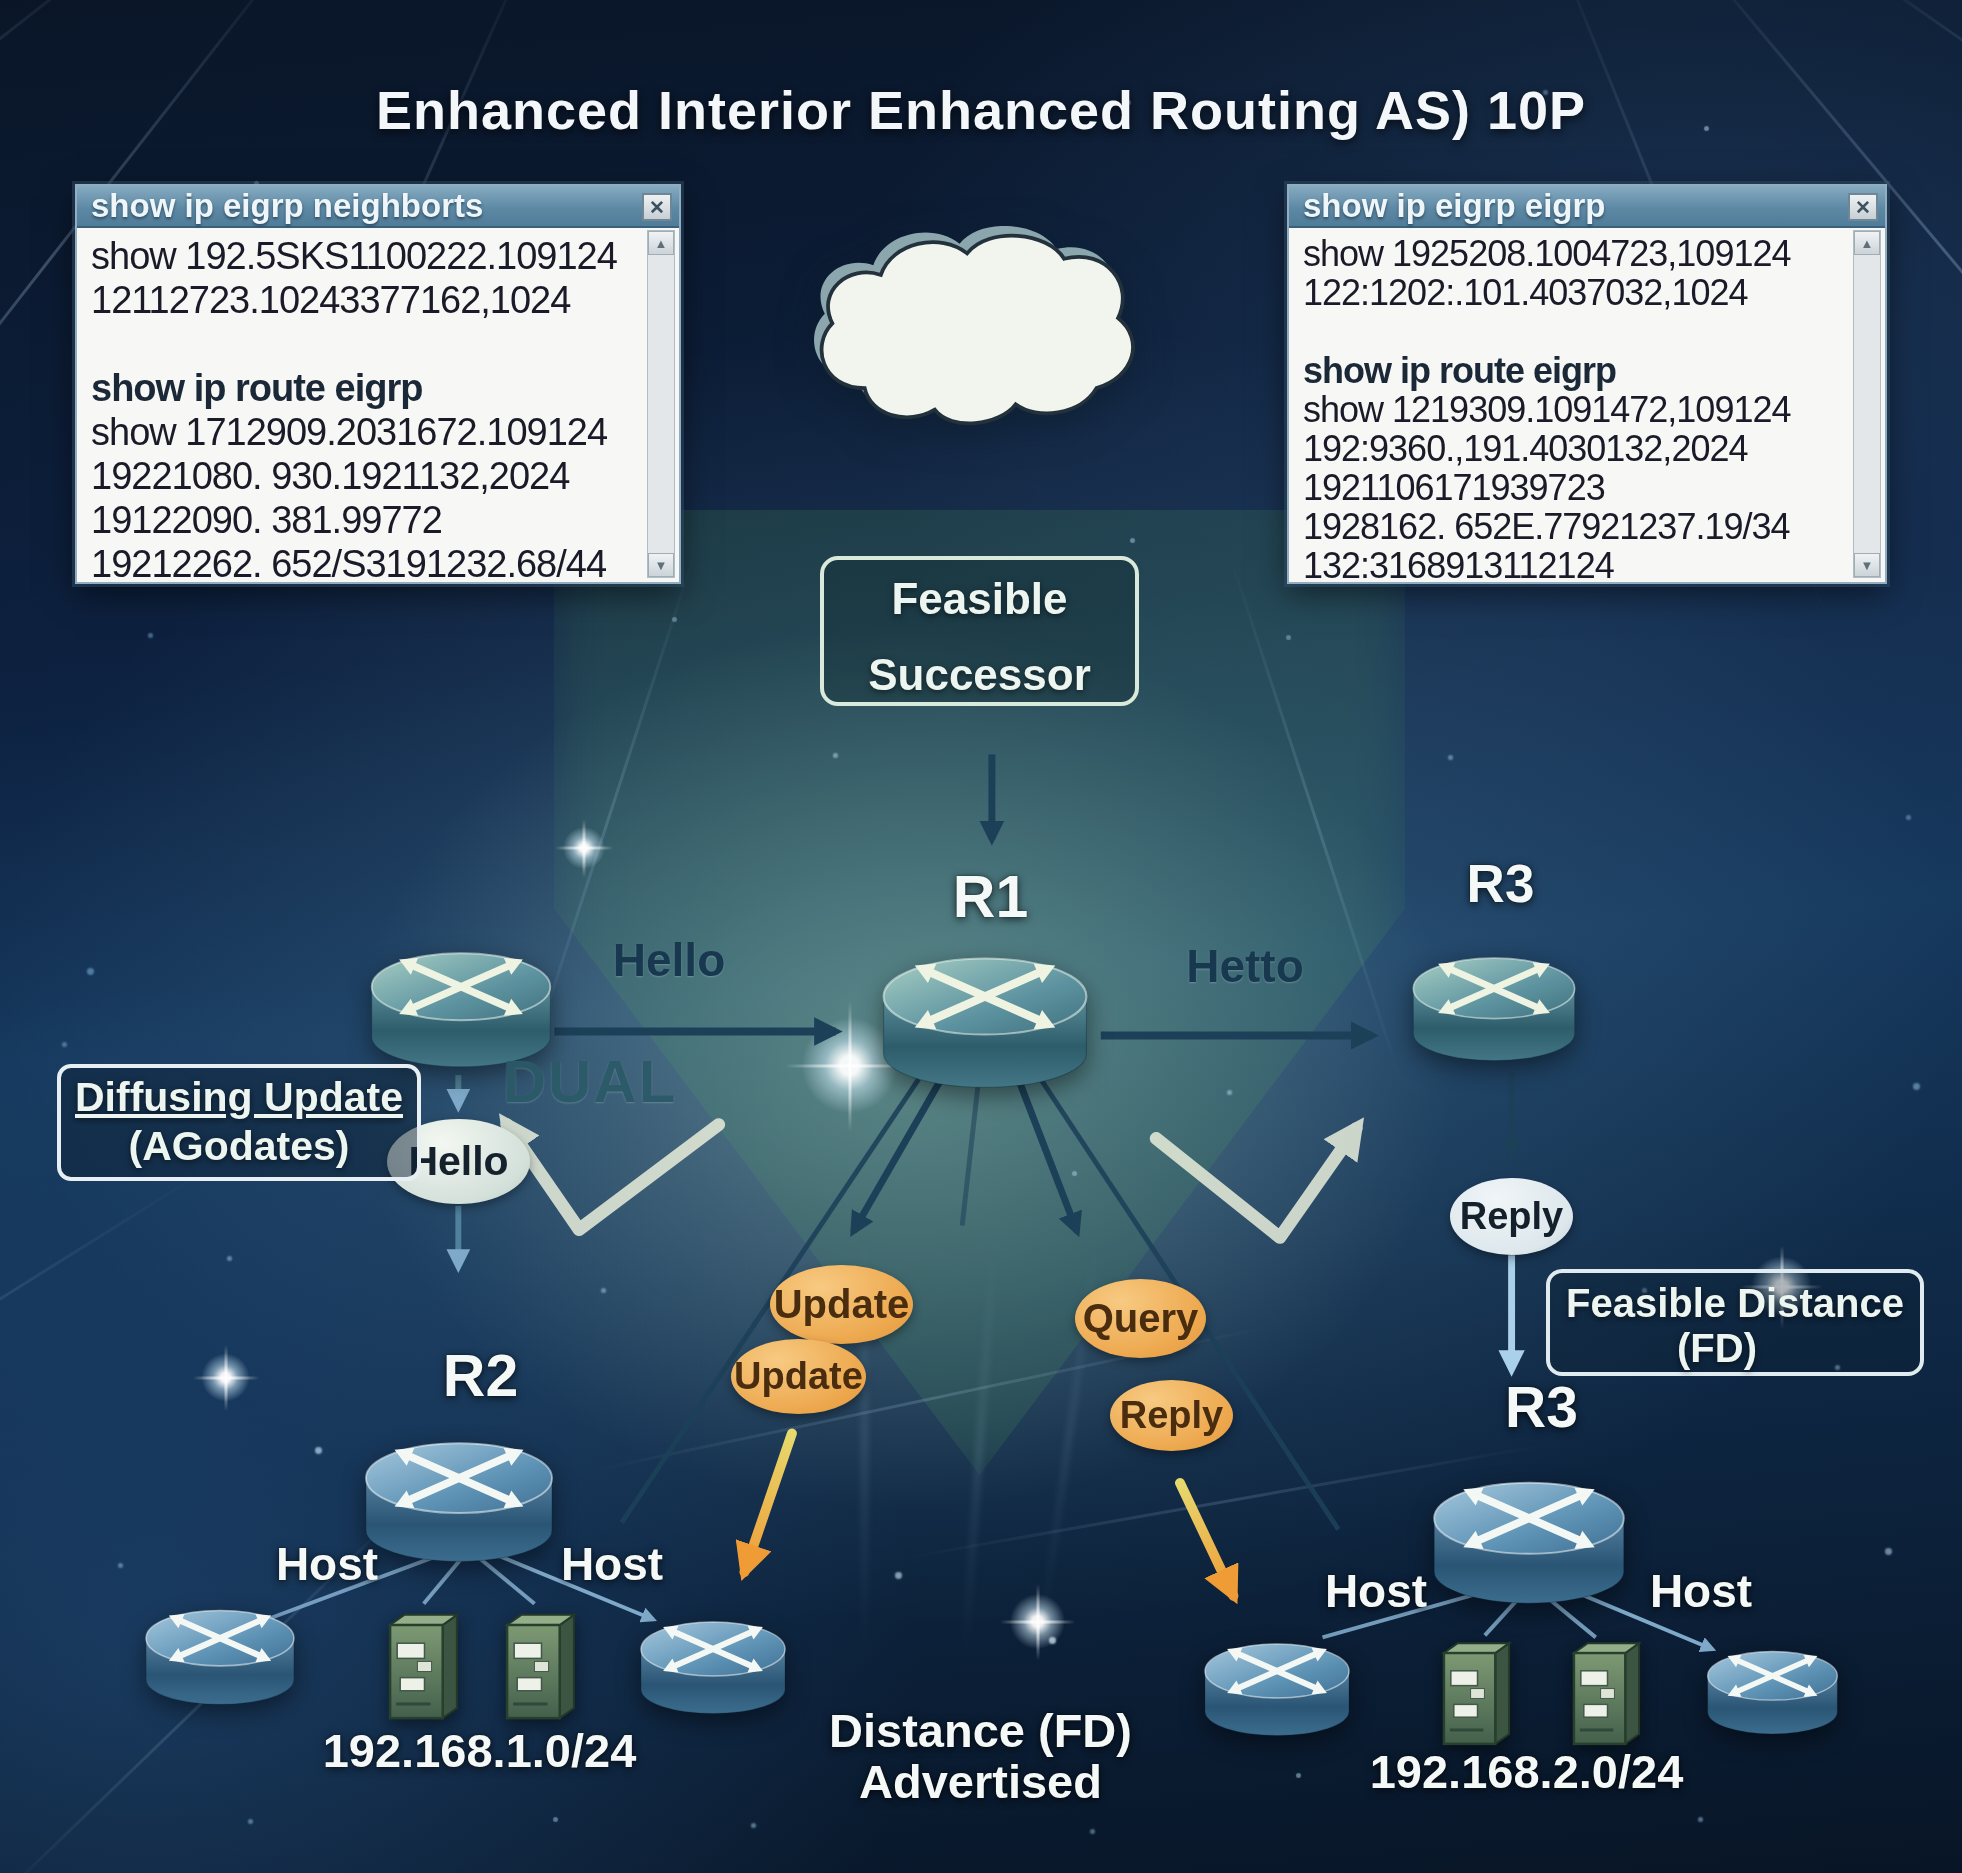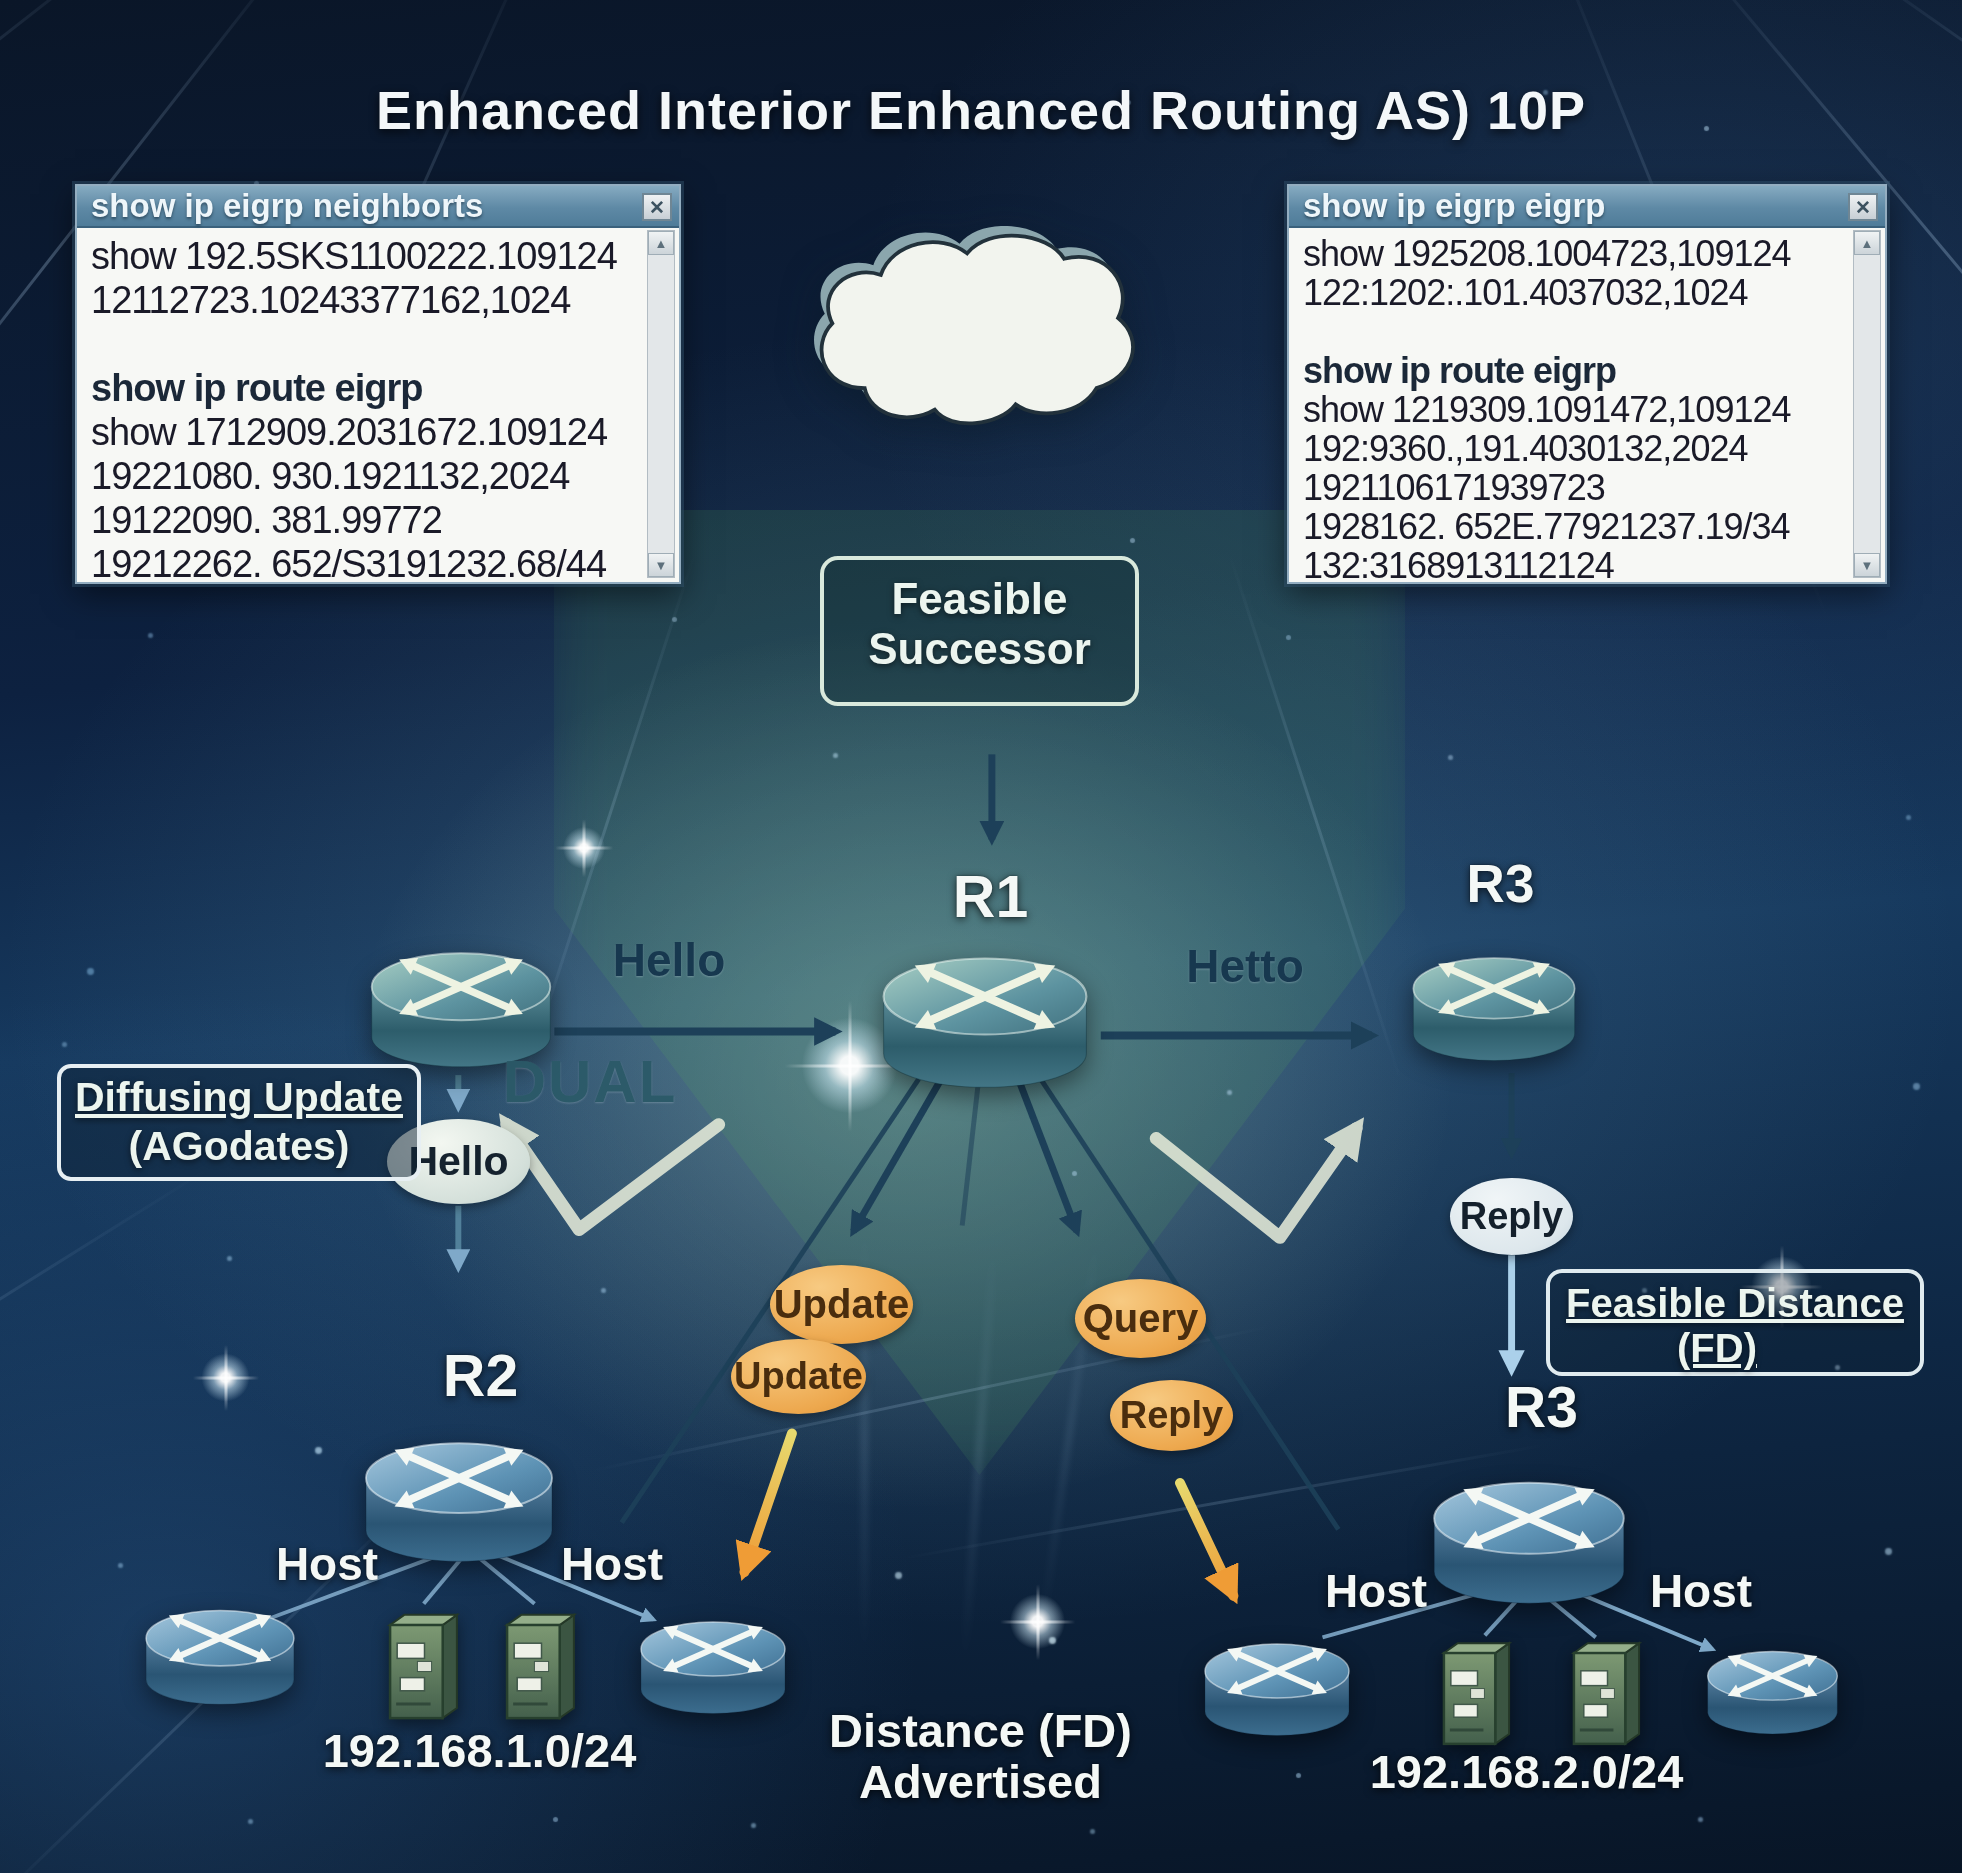--- a/index.html
+++ b/index.html
@@ -53,26 +53,26 @@
   .term-scroll{position:absolute; right:4px; top:44px; bottom:4px; width:28px;
     background:#e3e7e9; border:1px solid #b2bcc3;}
   .scroll-btn{position:absolute; left:0; right:0; height:24px;
     background:linear-gradient(180deg,#f0f3f4,#ccd4d9); border:1px solid #9fadb6;
     color:#5d707c; font-size:13px; display:flex; align-items:center; justify-content:center;}
   
   .box{position:absolute; border-radius:18px; text-align:center; font-weight:bold;
     color:#ecf5ef; text-shadow:0 2px 6px rgba(0,0,0,.55);}
   .box-fs{left:820px; top:556px; width:319px; height:150px; border:4px solid #d9e9dc;
     background:rgba(18,42,48,0.35); font-size:44px;}
-  .box-fs .l1{margin-top:14px;} .box-fs .l2{}
+  .box-fs .l1{margin-top:14px;} .box-fs .l2{margin-top:26px;}
   .box-du{left:57px; top:1064px; width:364px; height:117px; border:4px solid #e7eff3;
     border-radius:14px; background:rgba(14,34,54,0.5); font-size:41px;}
   .box-du .l1{margin-top:6px;text-decoration:underline;} .box-du .l2{margin-top:2px;}
   .box-fd{left:1546px; top:1269px; width:378px; height:107px; border:4px solid #e0ebef;
-    border-radius:16px; background:rgba(12,30,48,0.32); font-size:40px;text-decoration:underline;}
+    border-radius:16px; background:rgba(12,30,48,0.32); font-size:40px;}
   .box-fd .l1{margin-top:8px;} .box-fd .l2{margin-top:0; text-align:left; padding-left:127px;}
   
   .lbl{position:absolute; font-weight:bold; color:#f4f8f6;
     text-shadow:0 2px 8px rgba(0,0,0,.7), 0 0 2px rgba(0,0,0,.5); text-align:center;}
   .lbl-dark{position:absolute; font-weight:bold; color:#17384f; text-align:center;
     text-shadow:0 1px 2px rgba(235,245,250,.25);}
   .lbl-dual{color:#2b5a68; opacity:.92; letter-spacing:2px;}
   
   .bubble{position:absolute; display:flex; align-items:center; justify-content:center;
     border-radius:50%; font-weight:bold; box-shadow:0 4px 10px rgba(0,0,0,.35);}

